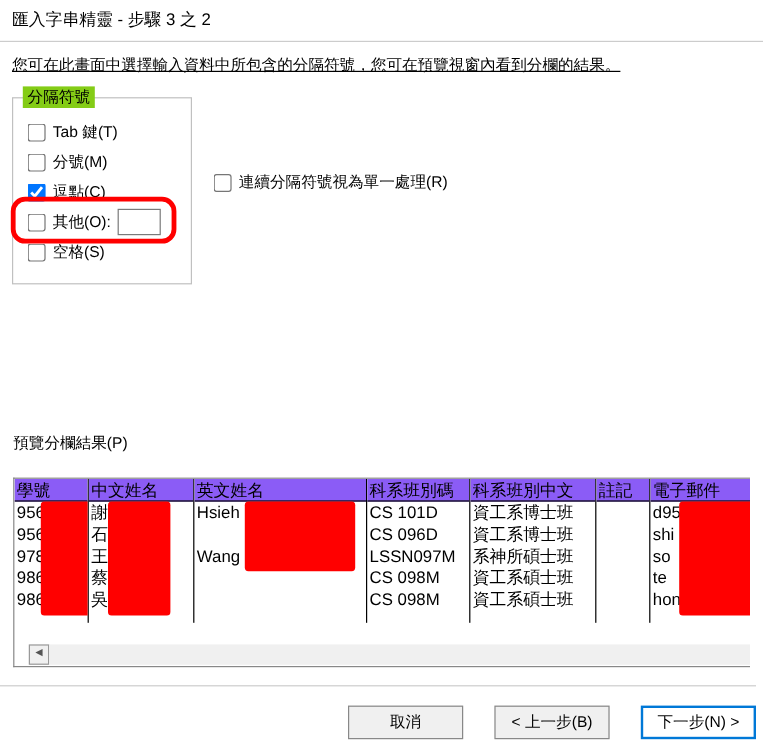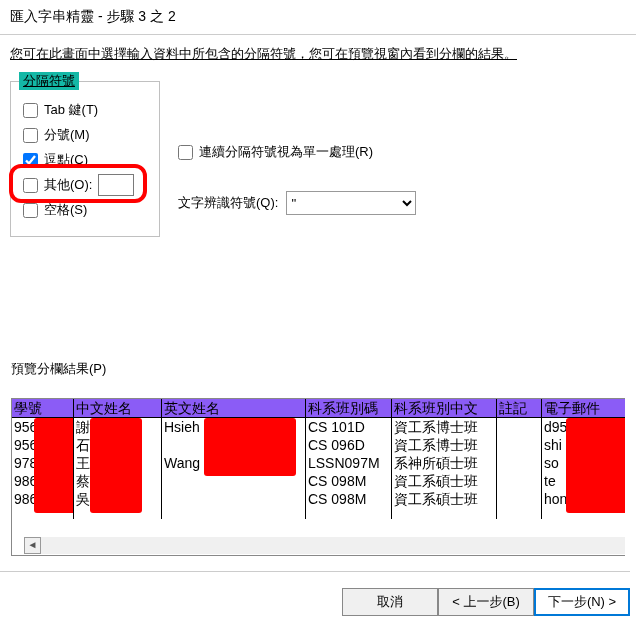--- a/index.html
+++ b/index.html
@@ -32,24 +32,23 @@
     border: 1px solid #c0c0c0;
     margin: 0 10px;
     padding: 14px 12px 12px 12px;
     width: 150px;
     position: relative;
   }
   .delim-group .legend {
     position: absolute;
     top: -10px;
     left: 8px;
-    background: #14b8a6;
+    background: #84cc16;
     padding: 0 4px;
     font-size: 13px;
-    text-decoration: underline;
   }
   .chk-row {
     display: flex;
     align-items: center;
     margin: 3px 0;
     height: 22px;
   }
   .chk-row input[type=checkbox] {
     width: 15px;
     height: 15px;
@@ -160,21 +159,21 @@
     height: 17px;
     background: #f0f0f0;
   }
   .btn-row {
     position: absolute;
     left: 0;
     right: 6px;
     bottom: 14px;
     display: flex;
     justify-content: flex-end;
-    gap: 0;
+    gap: 26px;
     border-top: 1px solid #ccc;
     padding-top: 16px;
   }
   .btn {
     min-width: 96px;
     height: 28px;
     border: 1px solid #888;
     background: #f0f0f0;
     padding: 0 10px;
     font-size: 13px;
@@ -220,26 +219,20 @@
     <label>空格(S)</label>
   </div>
 </div>
 
 <div class="highlight hl-comma"></div>
 
 <div class="right-opts">
   <div class="chk-row">
     <input type="checkbox" style="">
     <label>連續分隔符號視為單一處理(R)</label>
-  </div>
-  <div class="qual-row">
-    <label>文字辨識符號(Q):</label>
-    <select>
-      <option>"</option>
-    </select>
   </div>
 </div>
 
 <div class="preview-label">預覽分欄結果(P)</div>
 
 <div class="preview-box">
   <div class="preview-inner">
     <div class="pcol" style="width:62px">
       <div class="hdr">學號</div>
       <div class="cell">9563563</div>

